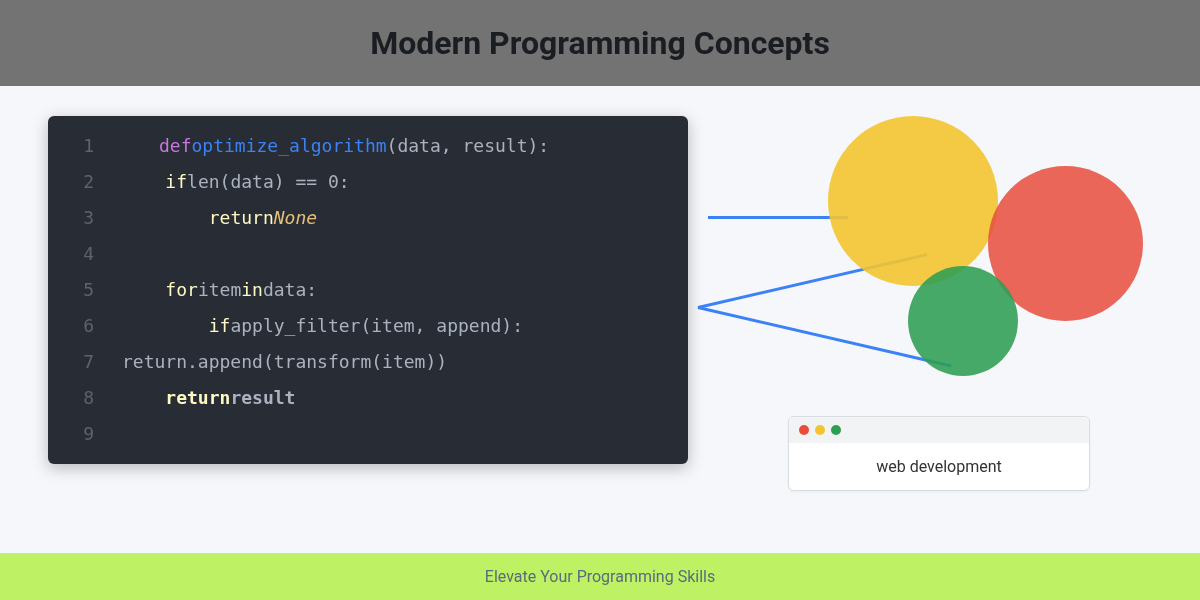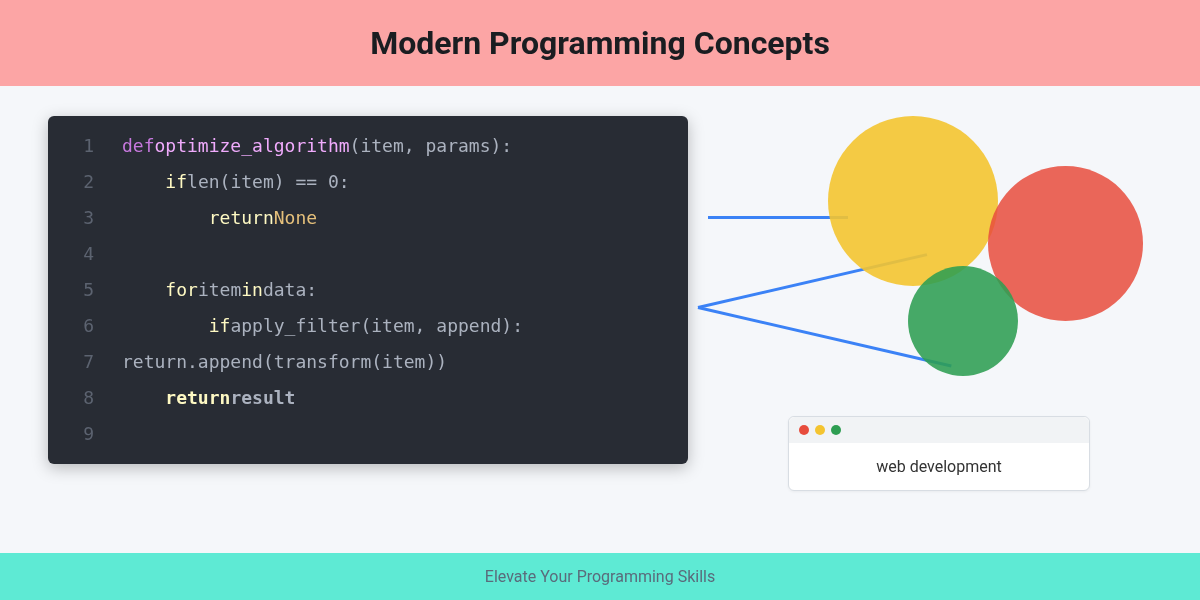--- a/index.html
+++ b/index.html
@@ -4,21 +4,21 @@
   <style>
     body {
       margin: 0;
       width: 1200px;
       height: 600px;
       background: #f5f7fa;
       font-family: -apple-system, BlinkMacSystemFont, "Segoe UI", Roboto, sans-serif;
       overflow: hidden;
     }
     .header-bar {
-      background: #fca5a5;
+      background: #737373;
       padding: 24px 0;
       text-align: center;
     }
     .title {
       font-size: 32px;
       font-weight: 700;
       color: #1a1d21;
       margin: 0;
     }
     .main {
@@ -43,25 +43,25 @@
       padding: 0 18px;
     }
     .line-num {
       display: inline-block;
       width: 28px;
       text-align: right;
       color: #5c6370;
       margin-right: 28px;
       user-select: none;
     }
-    .kw { color: #c678dd; }
-    .fn { color: #f0abfc; }
+    .kw { color: #c678dd; margin-left: 37px; }
+    .fn { color: #3b82f6; }
     .cond { color: #fef9c3; }
     .var { color: #abb2bf; }
-    .lit { color: #e5c07b; }
+    .lit { color: #e5c07b; font-style: italic; }
     .right-col {
       flex: 1;
       position: relative;
     }
     .circles-area {
       position: relative;
       width: 100%;
       height: 280px;
     }
     .circle {
@@ -101,21 +101,21 @@
     .dot-red { background: #e74c3c; }
     .dot-yellow { background: #f4c430; }
     .dot-green { background: #2e9e52; }
     .browser-body {
       padding: 14px 12px;
       text-align: center;
       color: #333;
       font-size: 16px;
     }
     .footer-bar {
-      background: #5eead4;
+      background: #bef264;
       padding: 14px 0;
       text-align: center;
       color: #5a6b7b;
       font-size: 16px;
       position: absolute;
       bottom: 0;
       left: 0;
       right: 0;
     }
   </style>
@@ -123,25 +123,25 @@
 <body>
 
 <div class="header-bar">
   <h1 class="title">Modern Programming Concepts</h1>
 </div>
 
 <div class="main">
   <div class="code-panel" id="code-panel">
       <div class="code-line">
         <span class="line-num">1</span>
-        <span style="white-space: pre;"><span class="kw">def</span><span class="fn">optimize_algorithm</span><span class="var">(item, params):</span></span>
+        <span style="white-space: pre;"><span class="kw">def</span><span class="fn">optimize_algorithm</span><span class="var">(data, result):</span></span>
       </div>
       <div class="code-line">
         <span class="line-num">2</span>
-        <span style="white-space: pre;">    <span class="cond">if</span><span class="var">len(item) == 0:</span></span>
+        <span style="white-space: pre;">    <span class="cond">if</span><span class="var">len(data) == 0:</span></span>
       </div>
       <div class="code-line">
         <span class="line-num">3</span>
         <span style="white-space: pre;">        <span class="cond">return</span><span class="lit">None</span></span>
       </div>
       <div class="code-line">
         <span class="line-num">4</span>
       </div>
       <div class="code-line">
         <span class="line-num">5</span>

